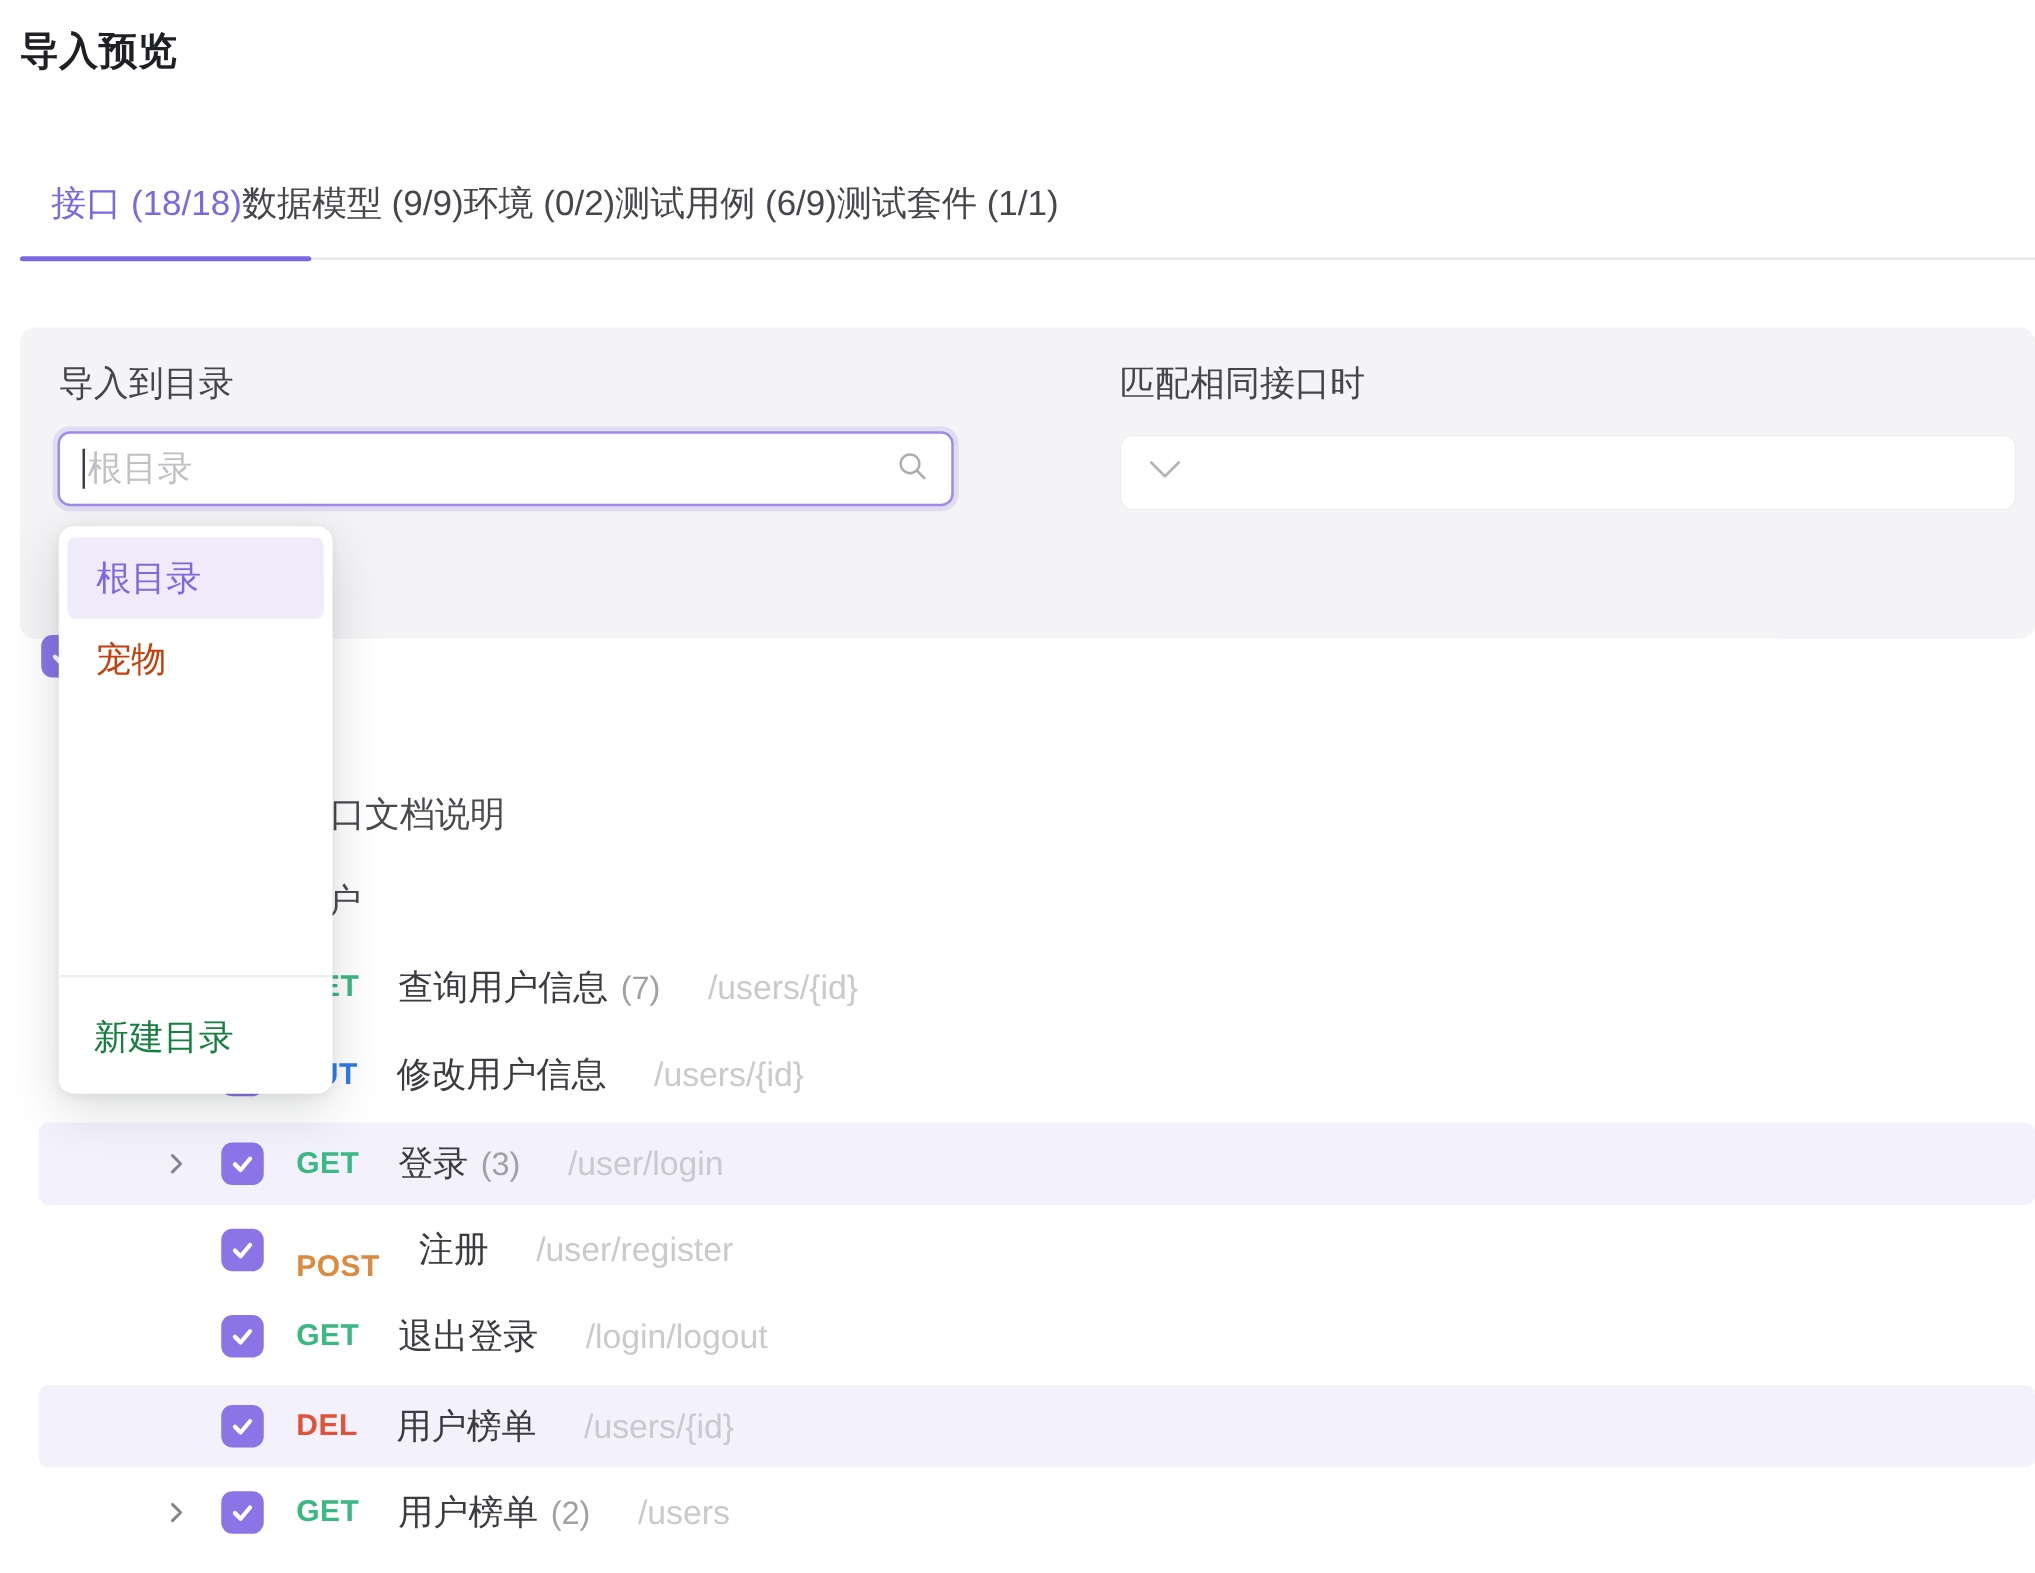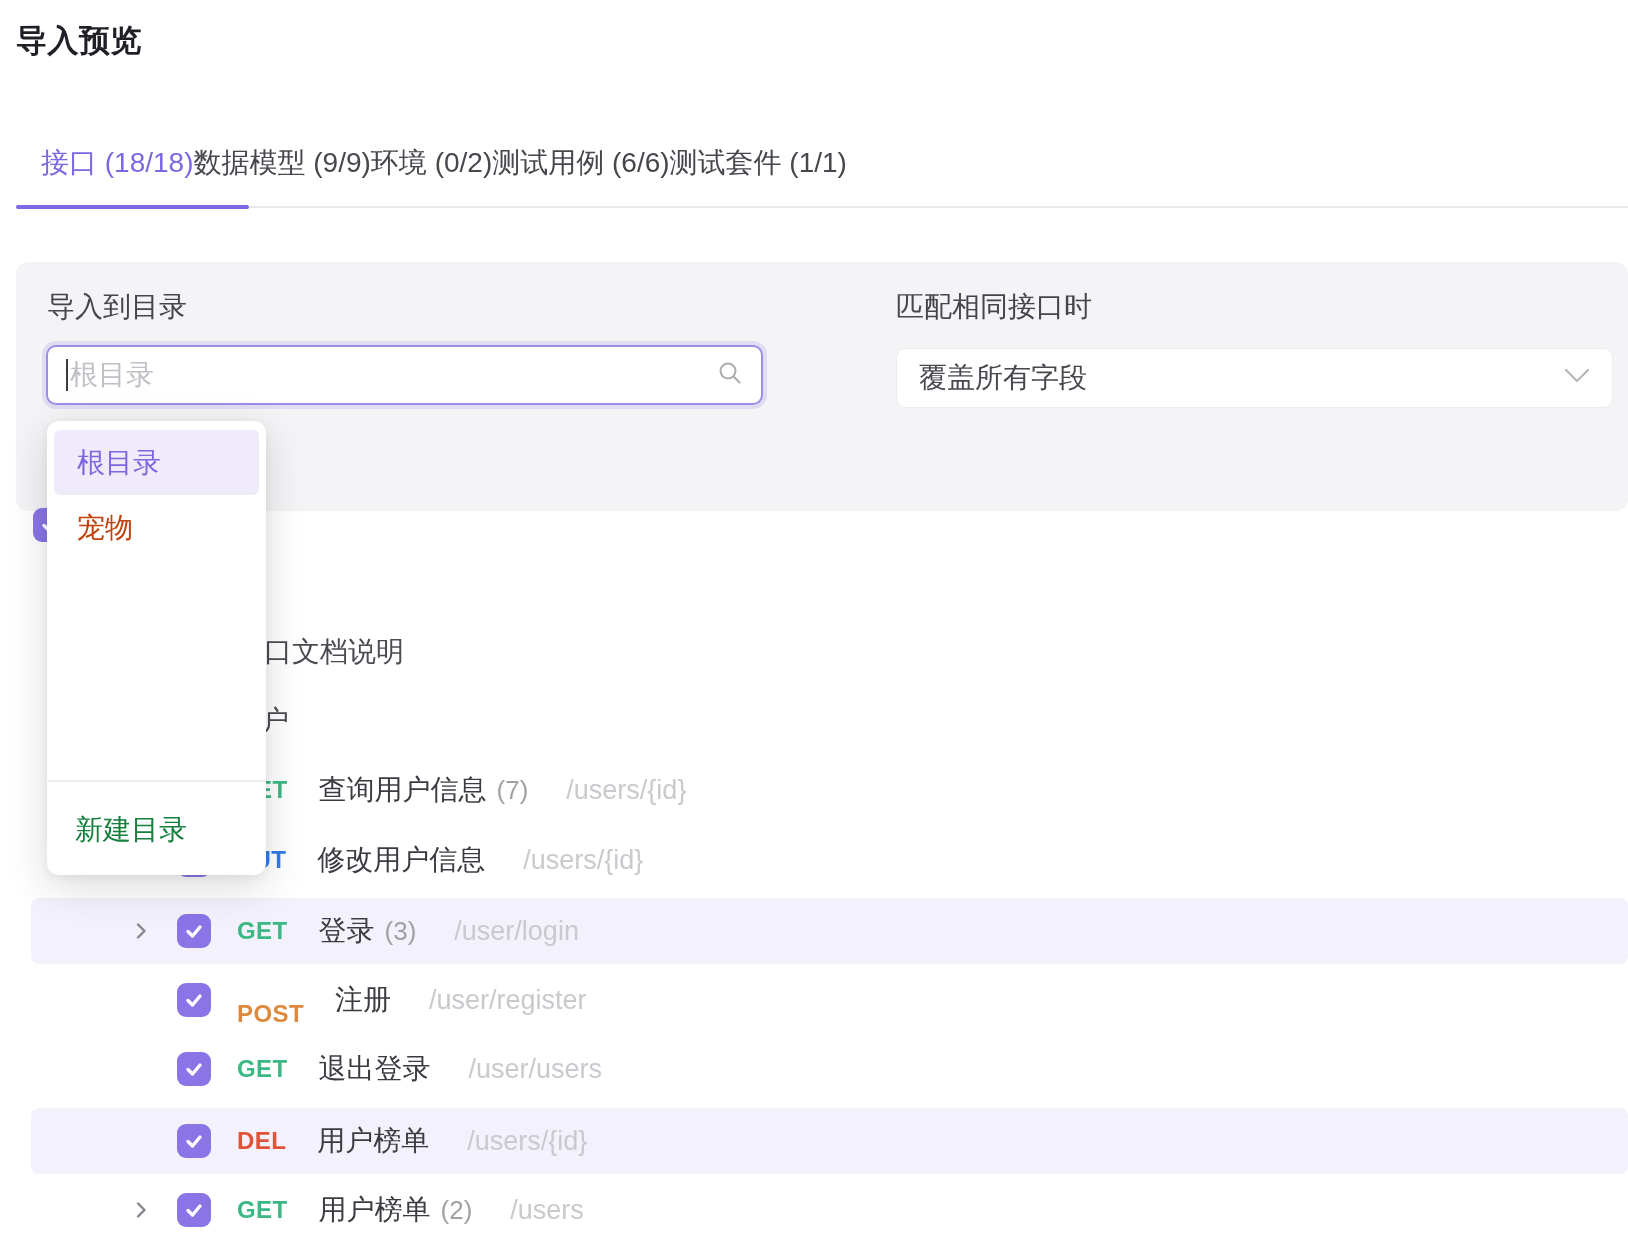--- a/index.html
+++ b/index.html
@@ -84,21 +84,21 @@
 <body>
 
 <div class="canvas">
 
   <div class="page-title">导入预览</div>
 
   <div class="tabs">
     <div class="tab active">接口 (18/18)</div>
     <div class="tab">数据模型 (9/9)</div>
     <div class="tab">环境 (0/2)</div>
-    <div class="tab">测试用例 (6/6)</div>
+    <div class="tab">测试用例 (6/9)</div>
     <div class="tab">测试套件 (1/1)</div>
     <div class="tab-underline"></div>
   </div>
 
   <div class="panel"></div>
 
   <div class="field-label lbl-dir">导入到目录</div>
   <div class="field-label lbl-match">匹配相同接口时</div>
 
   <div class="dir-input">
@@ -106,21 +106,20 @@
     <div class="dir-placeholder">根目录</div>
     <span class="search-ic">
       <svg width="26" height="26" viewBox="0 0 26 26" fill="none">
         <circle cx="11" cy="11" r="7.5" stroke="#acacb2" stroke-width="2"></circle>
         <line x1="16.8" y1="16.8" x2="22.5" y2="22.5" stroke="#acacb2" stroke-width="2" stroke-linecap="round"></line>
       </svg>
     </span>
   </div>
 
   <div class="match-select">
-    <div class="match-value">覆盖所有字段</div>
     <span>
       <svg width="26" height="16" viewBox="0 0 26 16" fill="none">
         <polyline points="2,2 13,13 24,2" stroke="#b5b5ba" stroke-width="2.2" stroke-linecap="round" stroke-linejoin="round"></polyline>
       </svg>
     </span>
   </div>
 
   <div class="tree">
 
     <span class="cbx root-cbx">
@@ -188,21 +187,21 @@
 
     <div class="trow r4">
       <span class="cbx">
         <svg width="20" height="20" viewBox="0 0 20 20" fill="none">
             <polyline points="4,10.5 8.5,15 16,6" stroke="#fff" stroke-width="3.4" stroke-linecap="round" stroke-linejoin="round"></polyline>
           </svg>
       </span>
       <span class="method m-get">GET</span>
       <span class="rtitle">退出登录</span>
 
-      <span class="rpath">/user/users</span>
+      <span class="rpath">/login/logout</span>
     </div>
 
     <div class="trow hl r5">
       <span class="cbx">
         <svg width="20" height="20" viewBox="0 0 20 20" fill="none">
             <polyline points="4,10.5 8.5,15 16,6" stroke="#fff" stroke-width="3.4" stroke-linecap="round" stroke-linejoin="round"></polyline>
           </svg>
       </span>
       <span class="method m-del">DEL</span>
       <span class="rtitle">用户榜单</span>

